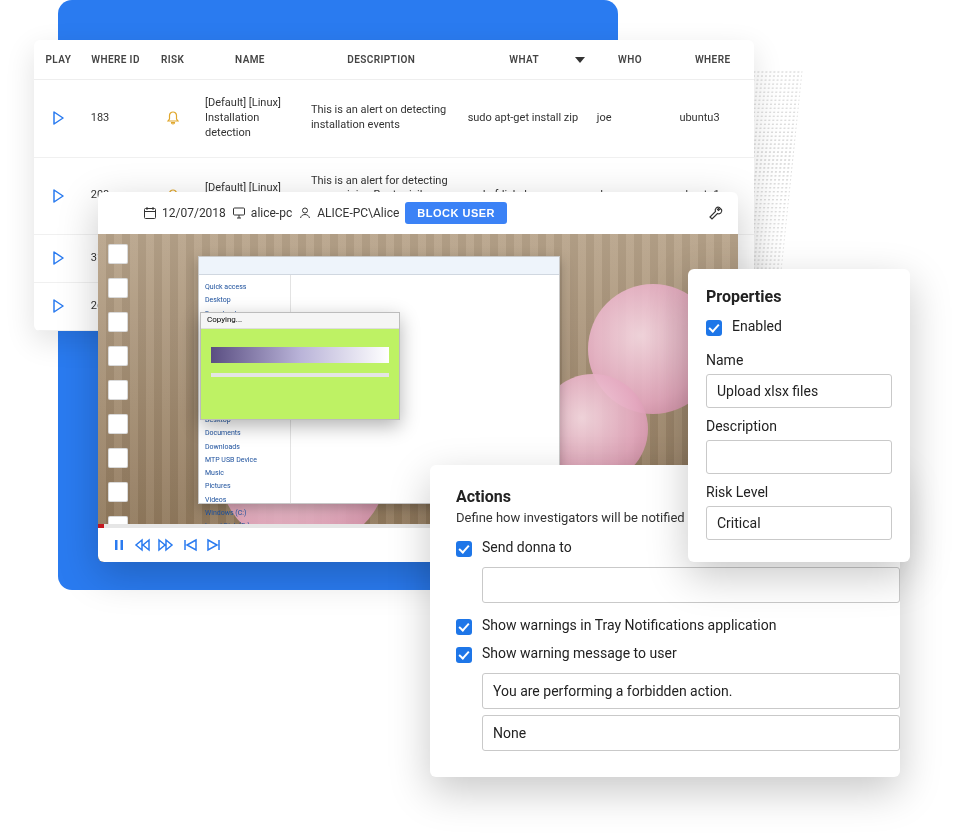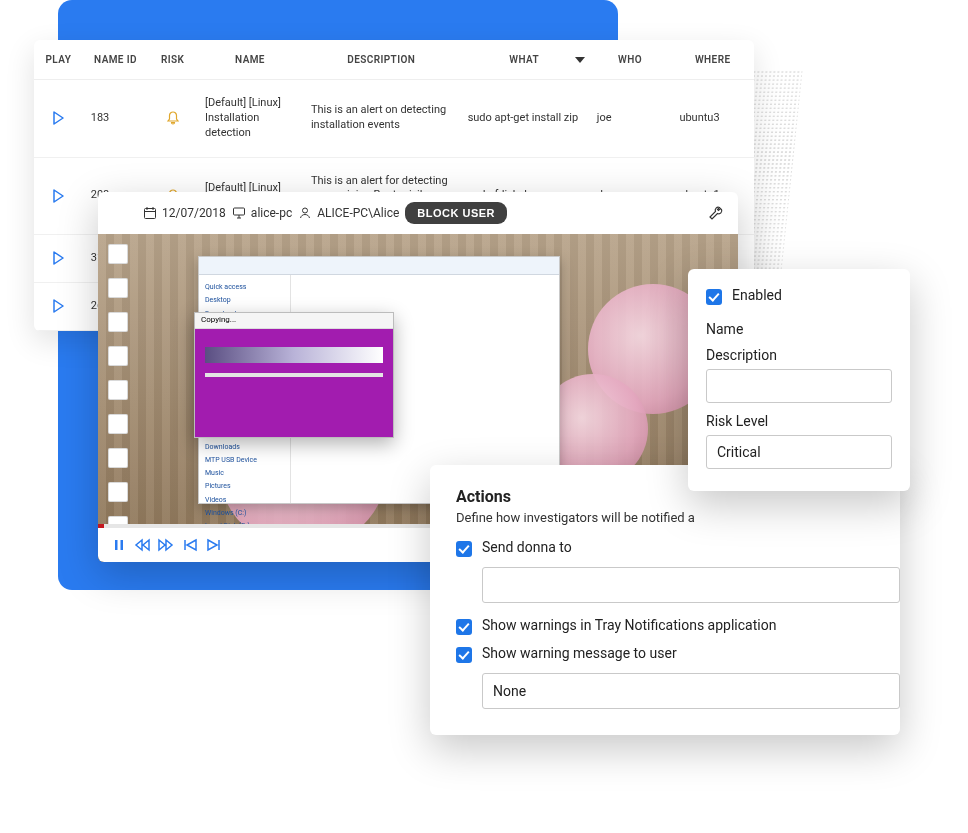--- a/index.html
+++ b/index.html
@@ -23,21 +23,21 @@
   .col-where{ width: 78px; }
   .hdr-what { position: relative; }
   .hdr-what svg { position: absolute; right: 4px; top: 50%; transform: translateY(-50%); }
   .play-icon svg, .bell-icon svg { display: block; margin: 0 auto; }
 
   
   .player-card { position: absolute; left: 98px; top: 192px; width: 640px; background: #fff; border-radius: 6px; box-shadow: 0 12px 40px rgba(0,0,0,0.22); overflow: hidden; }
   .player-bar { display: flex; align-items: center; gap: 6px; padding: 10px 14px; font-size: 12px; color: #333; margin-left: 31px; }
   .player-bar .chunk { display: flex; align-items: center; gap: 5px; }
   .player-bar .spacer { flex: 1; }
-  .block-user-btn { background: #404040; color: #fff; font-size: 11px; font-weight: 600; padding: 5px 12px; border-radius: 9px; border: none; letter-spacing: 0.5px; }
+  .block-user-btn { background: #3b82f6; color: #fff; font-size: 11px; font-weight: 600; padding: 5px 12px; border-radius: 3px; border: none; letter-spacing: 0.5px; }
   .player-title { background: #000; color: #fff; font-size: 11px; padding: 5px 12px; }
   .player-viewport { position: relative; height: 328px; overflow: hidden; }
   
   .desk-bg { position: absolute; inset: 0;
     background:
       repeating-linear-gradient(90deg, rgba(255,255,255,0.05) 0 8px, rgba(0,0,0,0.05) 8px 16px),
       linear-gradient(#b9a58c, #8d7558);
   }
   .taskbar { position: absolute; left: 0; right: 0; bottom: 0; height: 22px; background: #111; }
   .desk-icons { position: absolute; left: 10px; top: 10px; display: grid; grid-template-columns: 22px; gap: 14px; }
@@ -45,21 +45,21 @@
   .flower { position: absolute; border-radius: 50%; background: radial-gradient(circle at 40% 40%, #f6d9e3, #e4a7bf 60%, #c27c97); opacity: 0.9; }
   .flower.a { right: 20px; top: 50px; width: 130px; height: 130px; }
   .flower.b { right: 90px; top: 140px; width: 110px; height: 110px; }
   .flower.c { left: 120px; bottom: 12px; width: 170px; height: 170px; }
   .explorer-win { position: absolute; left: 100px; top: 22px; width: 362px; height: 248px; background: #fff; border: 1px solid #c9c9c9; box-shadow: 0 4px 12px rgba(0,0,0,0.25); font-size: 7px; color: #333; }
   .explorer-titlebar { height: 18px; background: #eef4fb; border-bottom: 1px solid #d0d7e0; }
   .explorer-body { display: flex; height: calc(100% - 18px); }
   .explorer-tree { width: 92px; border-right: 1px solid #e3e3e3; padding: 6px 6px; line-height: 1.9; color: #3a5; }
   .explorer-tree div { color: #1b4f9c; }
   .explorer-main { flex: 1; position: relative; }
-  .copy-dlg { position: absolute; left: 96px; top: 78px; width: 200px; height: 126px; background: #a21caf; border: 1px solid #bcbcbc; box-shadow: 0 6px 18px rgba(0,0,0,0.3); font-size: 8px; }
+  .copy-dlg { position: absolute; left: 102px; top: 78px; width: 200px; height: 108px; background: #bef264; border: 1px solid #bcbcbc; box-shadow: 0 6px 18px rgba(0,0,0,0.3); font-size: 8px; }
   .copy-dlg .hdr { height: 16px; background: #f5f5f5; border-bottom: 1px solid #ddd; padding: 2px 6px; }
   .copy-dlg .grad { margin: 18px 10px 10px; height: 16px; background: linear-gradient(90deg,#5a4e82,#b9b3d8,#fff); }
   .copy-dlg .bar { margin: 0 10px; height: 4px; background: #e4e4e4; }
   .copy-dlg .btn-row { display:flex; justify-content:flex-end; padding: 10px; gap:4px; }
   .copy-dlg .btn-row span { border:1px solid #bbb; padding:2px 8px; font-size:8px; background:#f4f4f4; }
   .scrub { position: absolute; left:0; right:0; bottom:34px; height:4px; background:#e6e6e6; }
   .scrub .prog { height:100%; width:1%; background:#c4171f; }
   .player-controls { position: absolute; left:0; right:0; bottom:0; height:34px; background:#fff; display:flex; align-items:center; gap:8px; padding:0 14px; font-size:12px; color:#2a7bf0; }
   .player-controls .time { color:#333; margin-left:auto; }
   .pc-btn svg { display:block; }
@@ -103,21 +103,21 @@
         <col class="col-risk">
         <col class="col-name">
       <col class="col-desc">
         <col class="col-what">
         <col class="col-who">
         <col class="col-where">
     </colgroup>
     <thead>
       <tr>
         <th class="col-play">PLAY</th>
-        <th>NAME ID</th>
+        <th>WHERE ID</th>
         <th class="col-risk">RISK</th>
         <th>NAME</th>
         <th>DESCRIPTION</th>
         <th class="hdr-what">
           <span>WHAT</span>
           <svg width="10" height="6" viewBox="0 0 10 6">
               <path d="M0 0h10L5 6z" fill="#333"></path>
             </svg>
         </th>
         <th>WHO</th>
@@ -312,32 +312,39 @@
 
   <div class="chk-row">
     <span class="chk"></span>
     <span>Show warnings in Tray Notifications application</span>
   </div>
 
   <div class="chk-row">
     <span class="chk"></span>
     <span>Show warning message to user</span>
   </div>
+  <div class="text-input indent" style="margin-bottom:6px;">
+    <span>You are performing a forbidden action.</span>
+  </div>
 
   <div class="select-like indent">
     <span>None</span>
   </div>
 </div>
 
 <div class="props-card">
+  <h3>Properties</h3>
   <div class="chk-row" style="margin-bottom:16px;">
     <span class="chk"></span>
     <span>Enabled</span>
   </div>
   <div class="props-lbl">Name</div>
+  <div class="text-input">
+    <span>Upload xlsx files</span>
+  </div>
   <div class="props-lbl">Description</div>
   <div class="text-input">
     <span></span>
   </div>
   <div class="props-lbl">Risk Level</div>
   <div class="select-like">
     <span>Critical</span>
   </div>
 </div>
 

